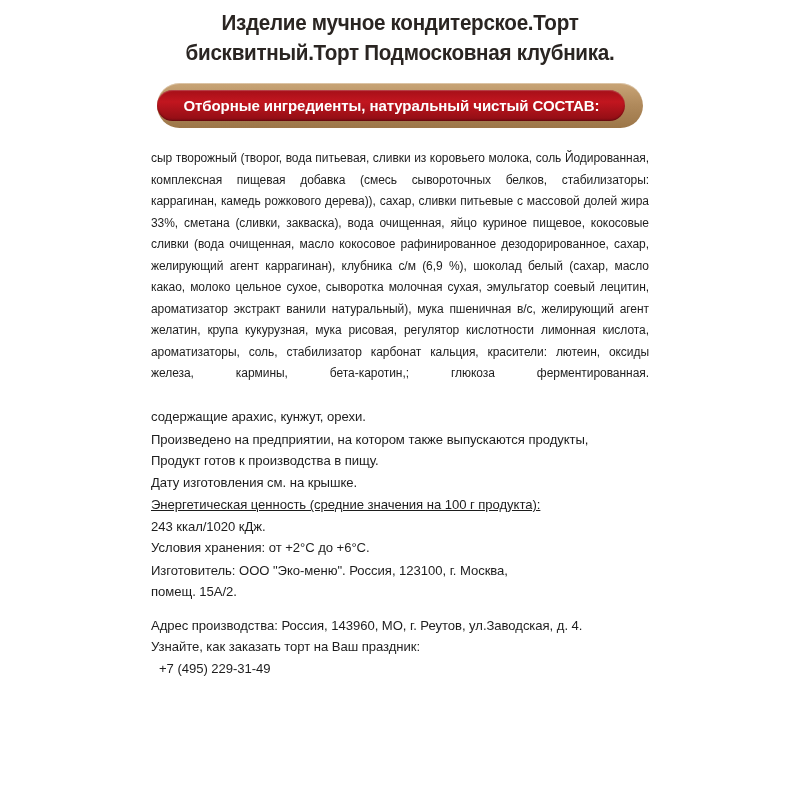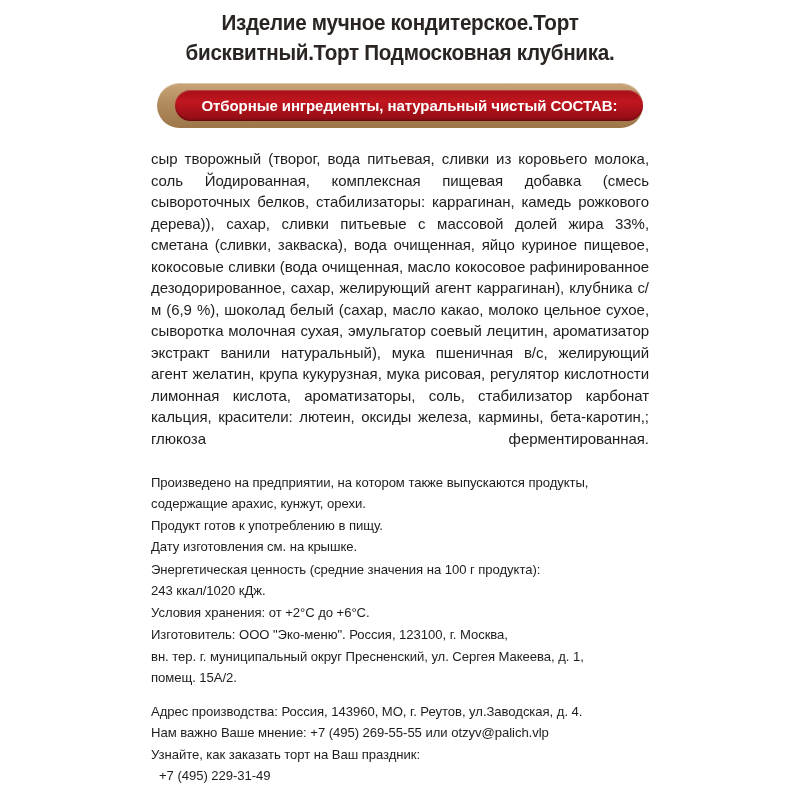--- a/index.html
+++ b/index.html
@@ -50,21 +50,21 @@
     left: 157px;
     top: 83px;
     width: 486px;
     height: 45px;
     background: #b99363;
     background-image: linear-gradient(180deg, #c9a577 0%, #b08a5c 48%, #9c7648 100%);
     border-radius: 23px;
     box-shadow: inset 0 1px 0 rgba(255,255,255,.35);
     display: flex;
     align-items: center;
-    justify-content: flex-end;
+    justify-content: flex-start;
   }
   .banner-inner {
     width: 468px;
     height: 31px;
     border-radius: 16px;
     background: #b5121b;
     background-image: linear-gradient(180deg, #a50f18 0%, #c2161f 38%, #8e0d14 100%);
     box-shadow: inset 0 1px 1px rgba(255,255,255,.22),
                 inset 0 -1px 2px rgba(0,0,0,.35);
     display: flex;
@@ -87,21 +87,21 @@
   .body-col {
     position: absolute;
     left: 151px;
     top: 148px;
     width: 498px;
   }
 
   .ingredients {
     text-align: justify;
     text-justify: inter-word;
-    font-size: 15px;
+    font-size: 12px;
     line-height: 21.5px;
     color: #1d1d1d;
     margin: 0;
     letter-spacing: -0.05px;
   }
   
   .ingredients::after {
     content: "";
     display: inline-block;
     width: 100%;
@@ -112,21 +112,21 @@
     line-height: 21.5px;
     color: #1d1d1d;
     margin: 0;
     text-align: left;
     letter-spacing: -0.05px;
   }
 
   .indented { padding-left: 8px; }
 
   .notice { margin-top: 1px; }
-  .facts  { margin-top: 1px; }
+  .facts  { margin-top: 1px; text-decoration: underline; }
   .maker  { margin-top: 1px; }
   .contact{ margin-top: 12px; }
 </style>
 </head>
 <body>
 
 <div id="label">
 
   <div class="title-block">
     <div class="title-line">Изделие мучное кондитерское.Торт</div>
@@ -136,35 +136,33 @@
   <div class="banner-wrap">
     <div class="banner-inner">
       <span class="banner-text">Отборные ингредиенты, натуральный чистый СОСТАВ:</span>
     </div>
   </div>
 
   <div class="body-col">
 
     <p class="ingredients">сыр творожный (творог, вода питьевая, сливки из коровьего молока, соль Йодированная, комплексная пищевая добавка (смесь сывороточных белков, стабилизаторы: каррагинан, камедь рожкового дерева)), сахар, сливки питьевые с массовой долей жира 33%, сметана (сливки, закваска), вода очищенная, яйцо куриное пищевое, кокосовые сливки (вода очищенная, масло кокосовое рафинированное дезодорированное, сахар, желирующий агент каррагинан), клубника с/м (6,9 %), шоколад белый (сахар, масло какао, молоко цельное сухое, сыворотка молочная сухая, эмульгатор соевый лецитин, ароматизатор экстракт ванили натуральный), мука пшеничная в/с,  желирующий агент желатин,  крупа кукурузная, мука рисовая, регулятор кислотности лимонная кислота, ароматизаторы, соль, стабилизатор карбонат кальция, красители: лютеин, оксиды железа, кармины, бета-каротин,; глюкоза ферментированная.</p>
 
+    <p class="para">содержащие арахис, кунжут, орехи.</p>
     <p class="para notice">Произведено на предприятии, на котором также выпускаются продукты,</p>
-    <p class="para">содержащие арахис, кунжут, орехи.</p>
 
-    <p class="para">Продукт готов к употреблению в пищу.</p>
+    <p class="para">Продукт готов к производства в пищу.</p>
     <p class="para">Дату изготовления см. на крышке.</p>
 
     <p class="para facts">Энергетическая ценность (средние значения на 100 г продукта):</p>
     <p class="para">243 ккал/1020 кДж.</p>
 
     <p class="para">Условия хранения: от +2°С до +6°С.</p>
 
     <p class="para maker">Изготовитель: ООО "Эко-меню". Россия, 123100, г. Москва,</p>
-    <p class="para">вн. тер. г. муниципальный округ Пресненский, ул. Сергея Макеева, д. 1,</p>
     <p class="para">помещ. 15А/2.</p>
 
     <p class="para contact">Адрес производства: Россия, 143960, МО, г. Реутов, ул.Заводская, д. 4.</p>
-    <p class="para">Нам важно Ваше мнение: +7 (495) 269-55-55 или otzyv@palich.vlp</p>
     <p class="para">Узнайте, как заказать торт на Ваш праздник:</p>
     <p class="para indented">+7 (495) 229-31-49</p>
 
   </div>
 
 </div>
 
 </body></html>

